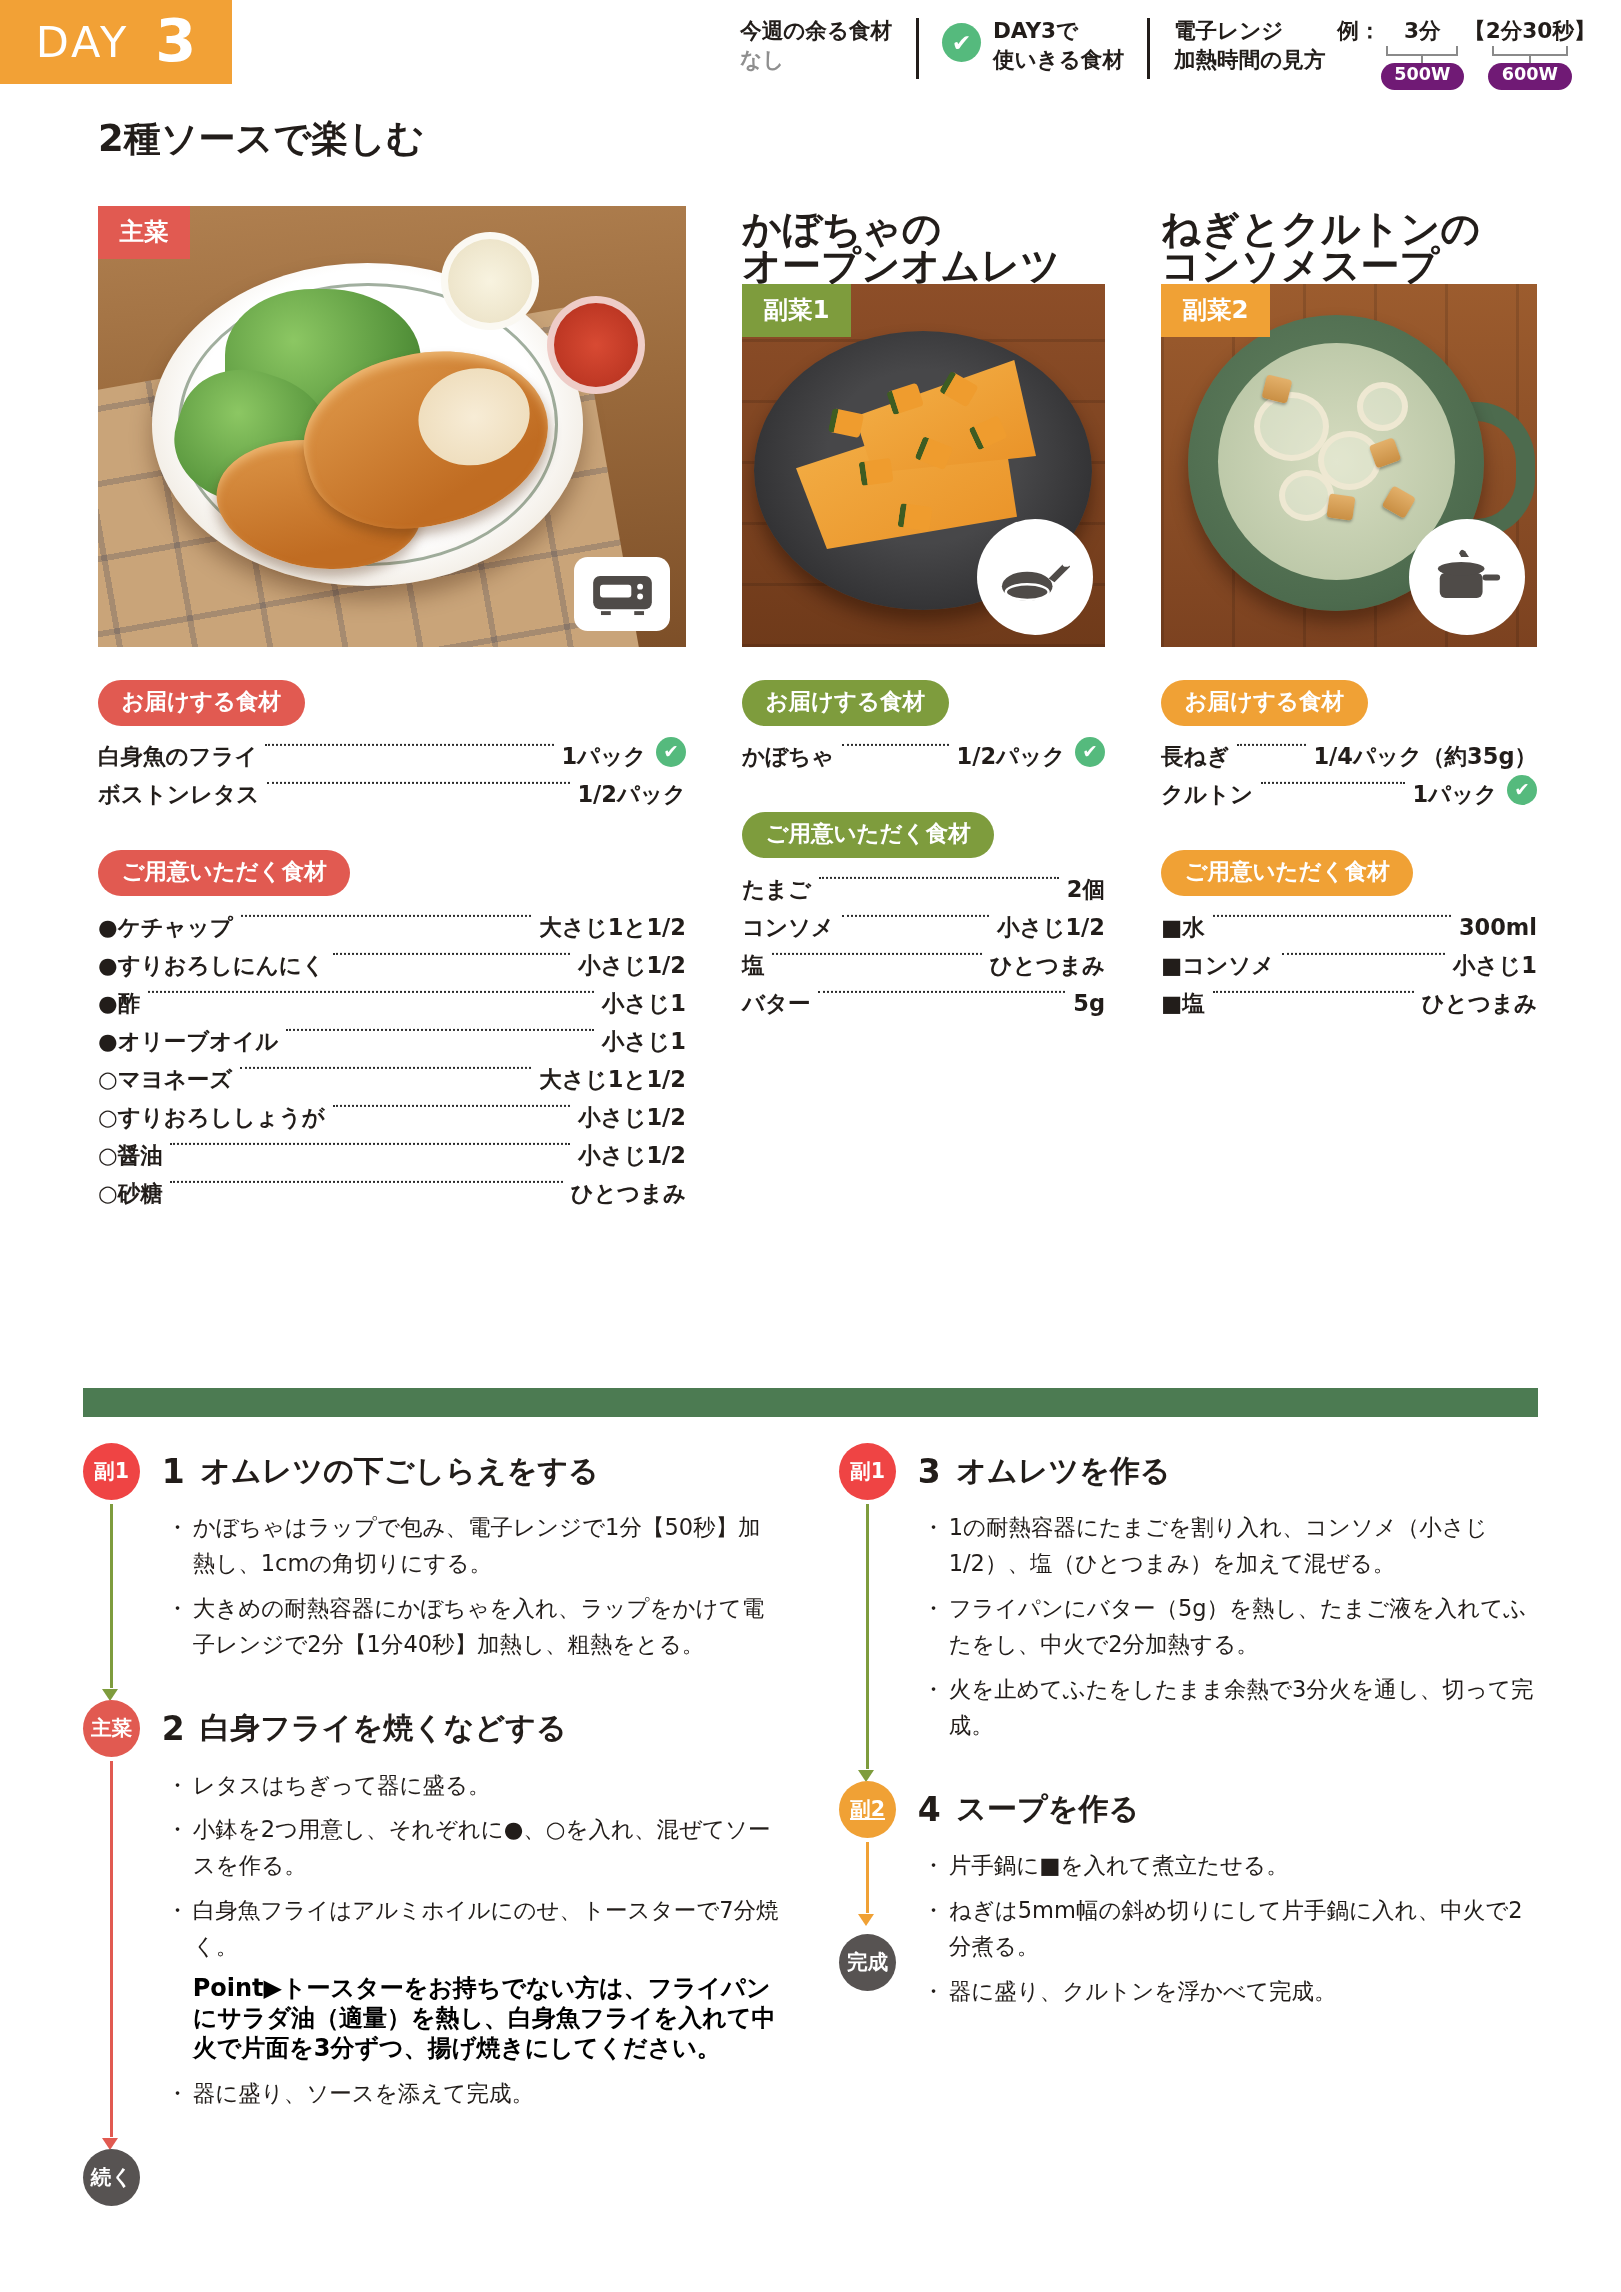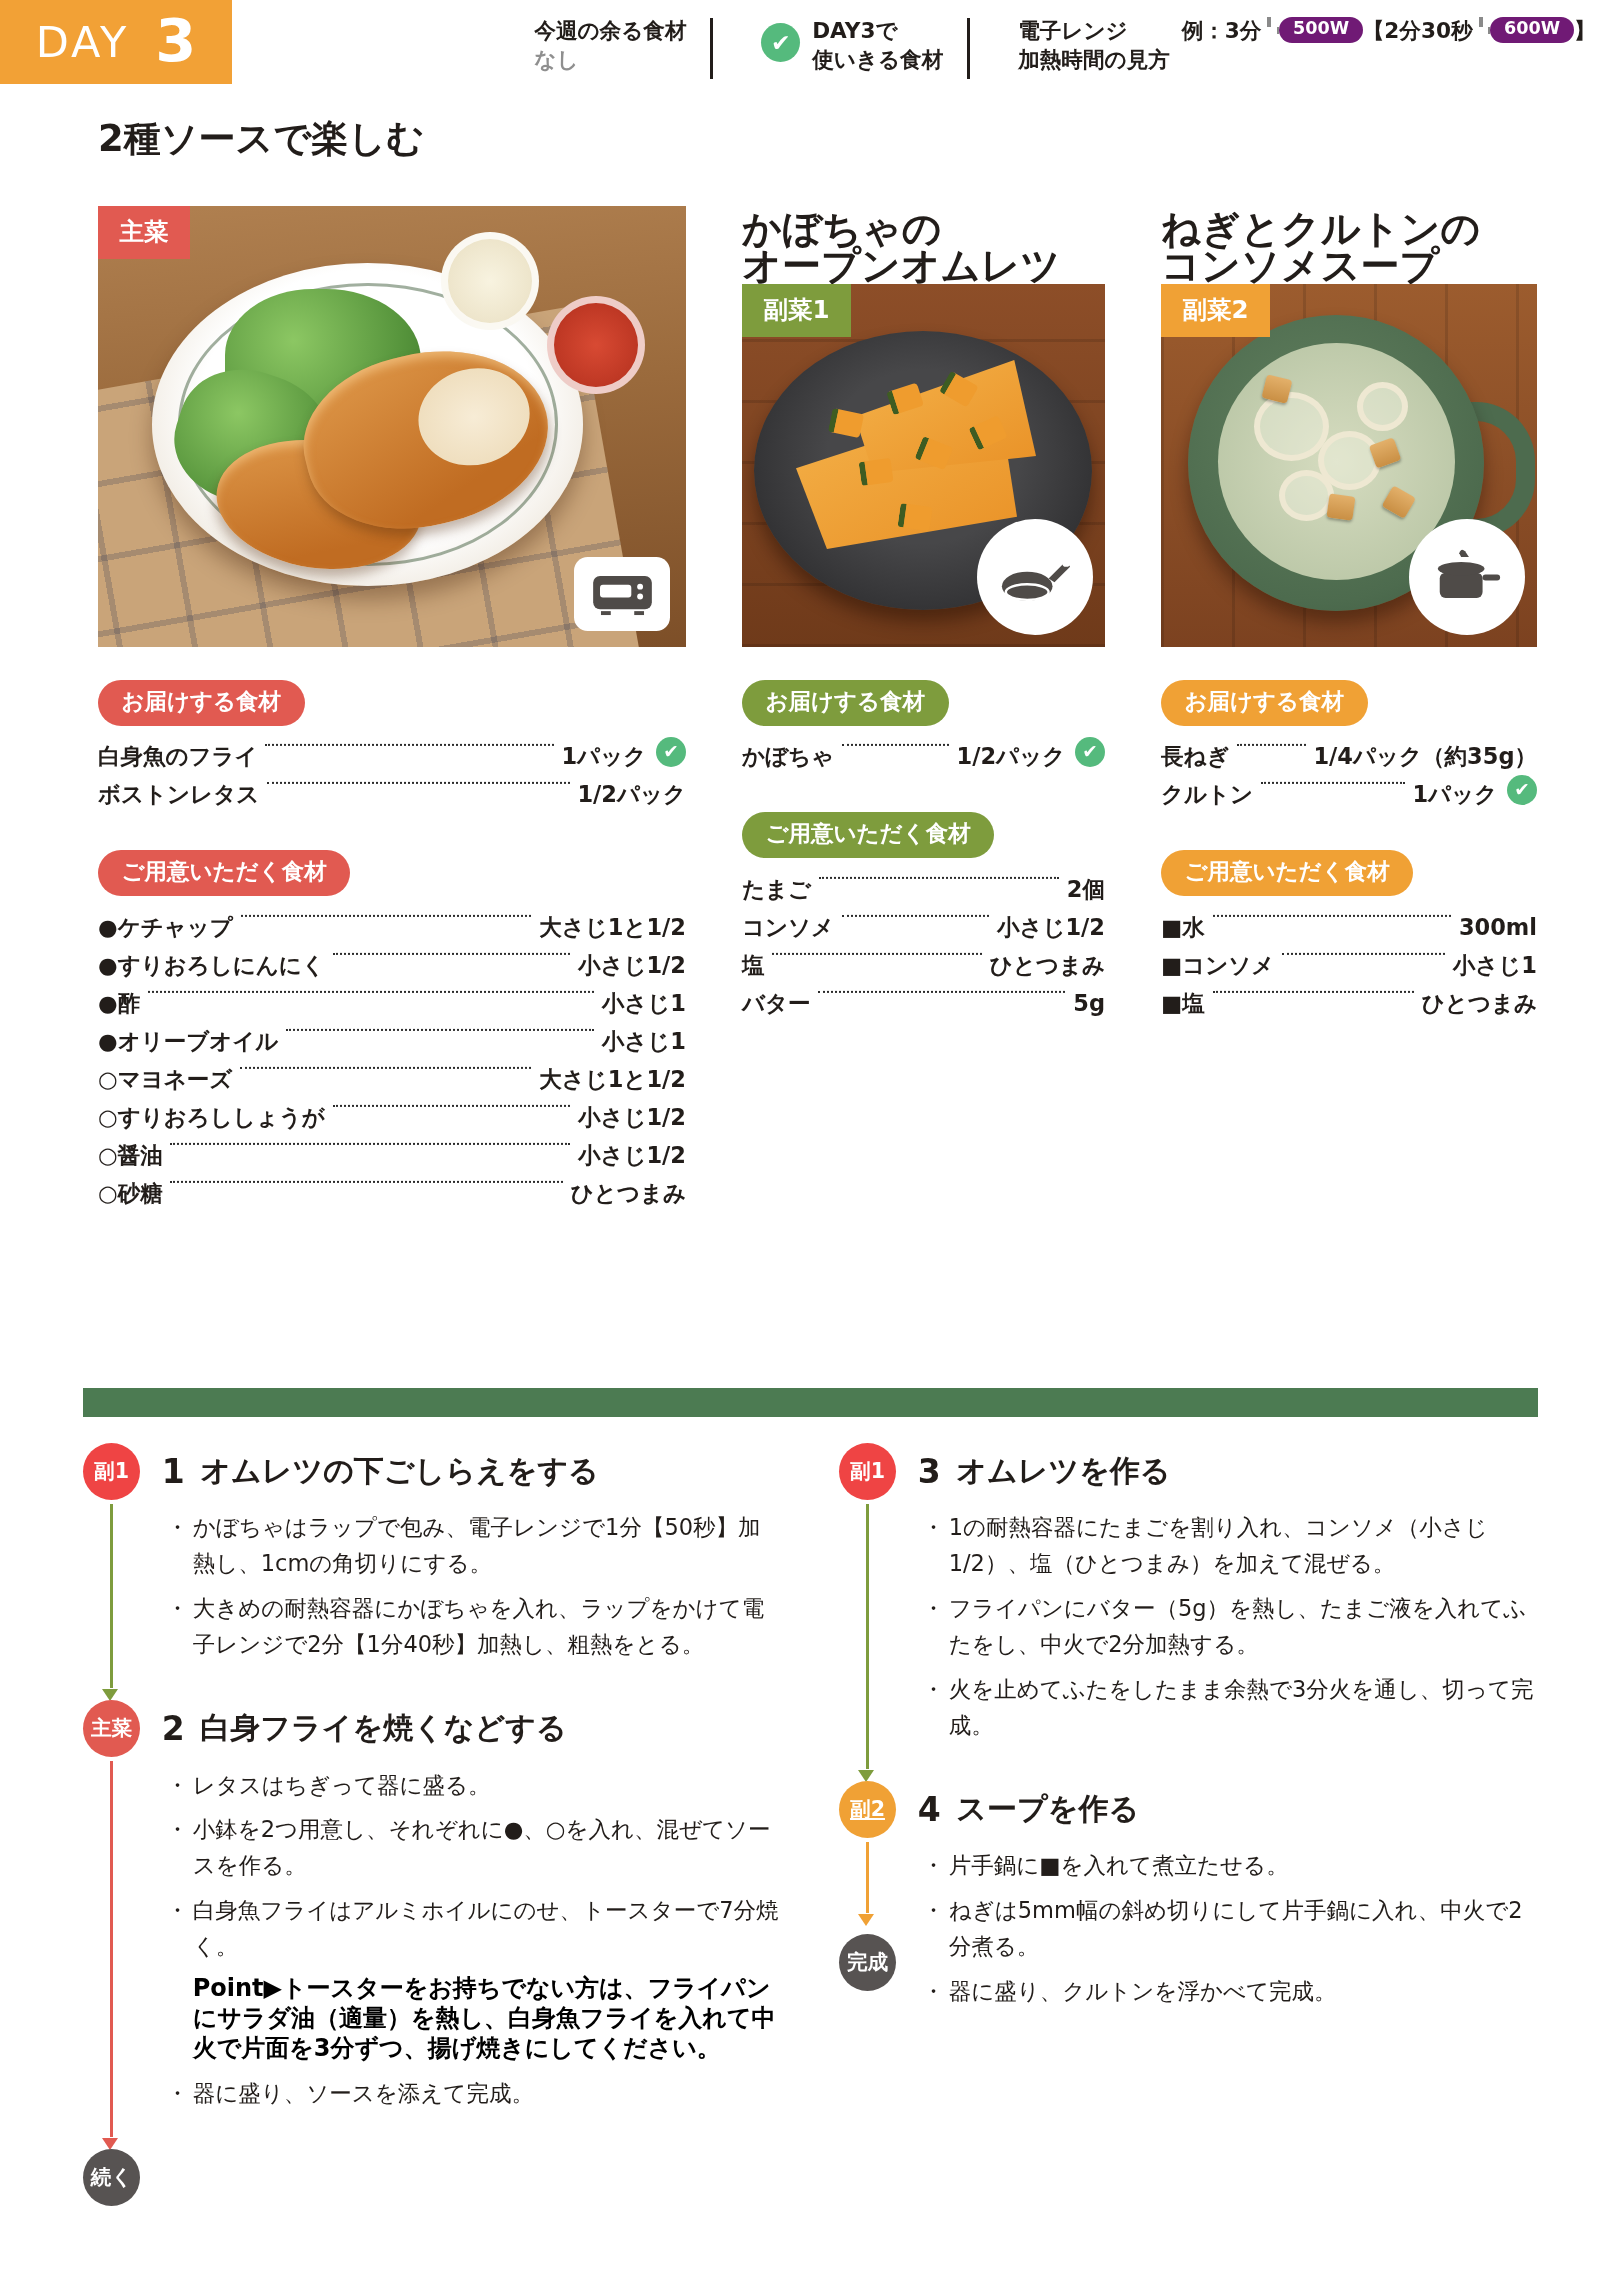--- a/index.html
+++ b/index.html
@@ -5,28 +5,28 @@
   html,body{margin:0;padding:0;background:#fff;}
   body{width:1621px;height:2293px;font-family:"DejaVu Sans","Liberation Sans",sans-serif;color:#221d1a;}
   .page{position:relative;width:1621px;height:2293px;background:#fff;overflow:hidden;}
 
   
   .day-badge{position:absolute;left:0;top:0;width:232px;height:84px;background:#F2A136;color:#fff;
     display:flex;align-items:center;justify-content:center;gap:26px;}
   .day-label{font-size:43px;letter-spacing:2.9px;font-weight:500;}
   .day-num{font-size:59px;font-weight:bold;margin-top:-3.9px;}
   .header-info{position:absolute;right:25.5px;top:15.7px;display:flex;align-items:flex-start;gap:23.5px;}
-  .hgroup{display:flex;align-items:flex-start;gap:11.8px;margin-left:25px;}
+  .hgroup{display:flex;align-items:flex-start;gap:11.8px;}
   .hdivider{width:2.9px;height:61px;background:#221d1a;margin-top:2px;}
   .htxt{font-size:21.6px;font-weight:bold;line-height:29px;}
   .gray-val{color:#8f8f8f;}
   .hcheck{width:39px;height:39px;border-radius:50%;background:#55BA7D;color:#fff;display:flex;
     align-items:center;justify-content:center;font-size:23.5px;margin-top:7.8px;}
   .ex{display:flex;align-items:flex-start;font-weight:bold;font-size:21.6px;line-height:29px;}
-  .ex-col{display:flex;flex-direction:row;align-items:center;}
+  .ex-col{display:flex;flex-direction:column;align-items:center;}
   .ex-bracket{align-self:stretch;height:8.8px;border-left:2px solid #8a8a8a;border-right:2px solid #8a8a8a;border-bottom:2px solid #8a8a8a;margin:1px 5.9px 0;}
   .ex-stem{width:2px;height:6.9px;background:#8a8a8a;}
   .pill-watt{background:#701a75;color:#fff;font-size:17.6px;font-weight:bold;border-radius:979px;padding:1px 13.7px 3.9px;line-height:21.6px;}
 
   
   .columns{position:absolute;left:98px;top:116px;display:grid;grid-template-columns:588px 363px 376px;column-gap:56px;}
   .dish{display:block;}
   .dish-title{margin:0;font-weight:bold;}
   .main-title{font-size:37px;line-height:45px;height:90px;}
   .side-title{font-size:39px;line-height:37px;margin-top:94px;height:74px;}

